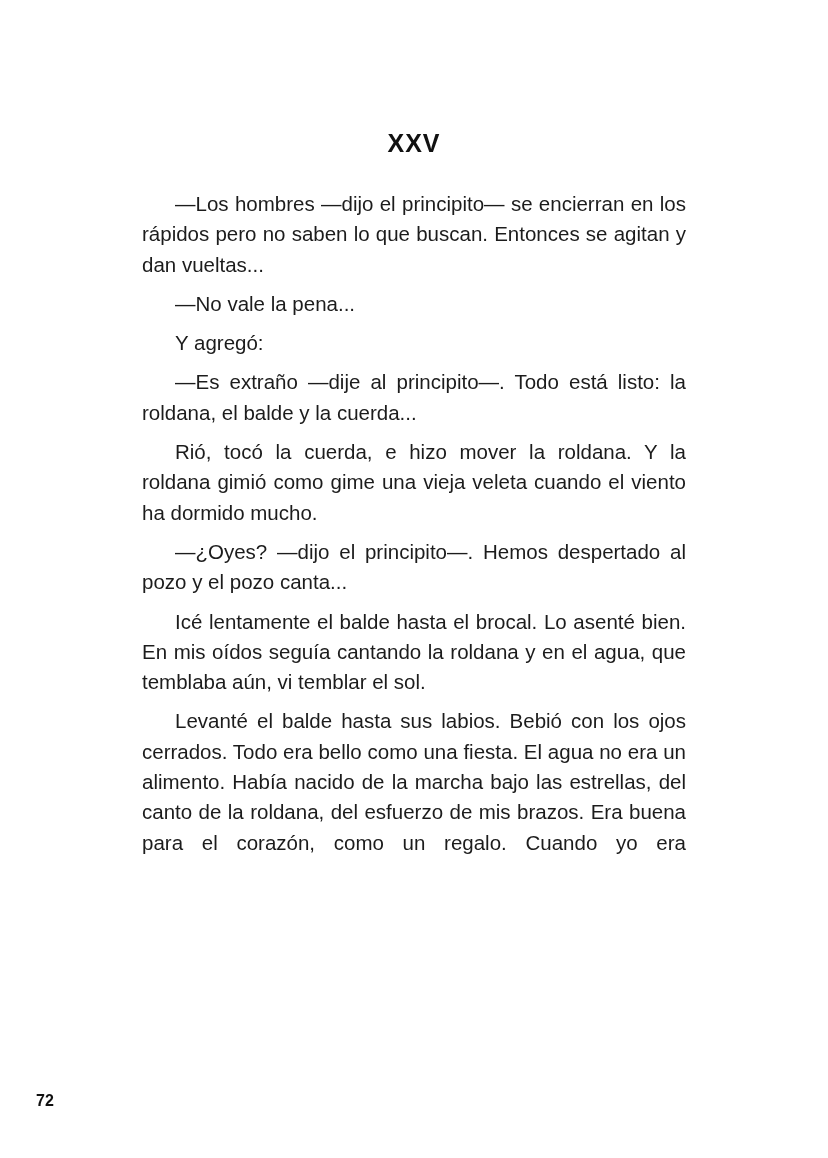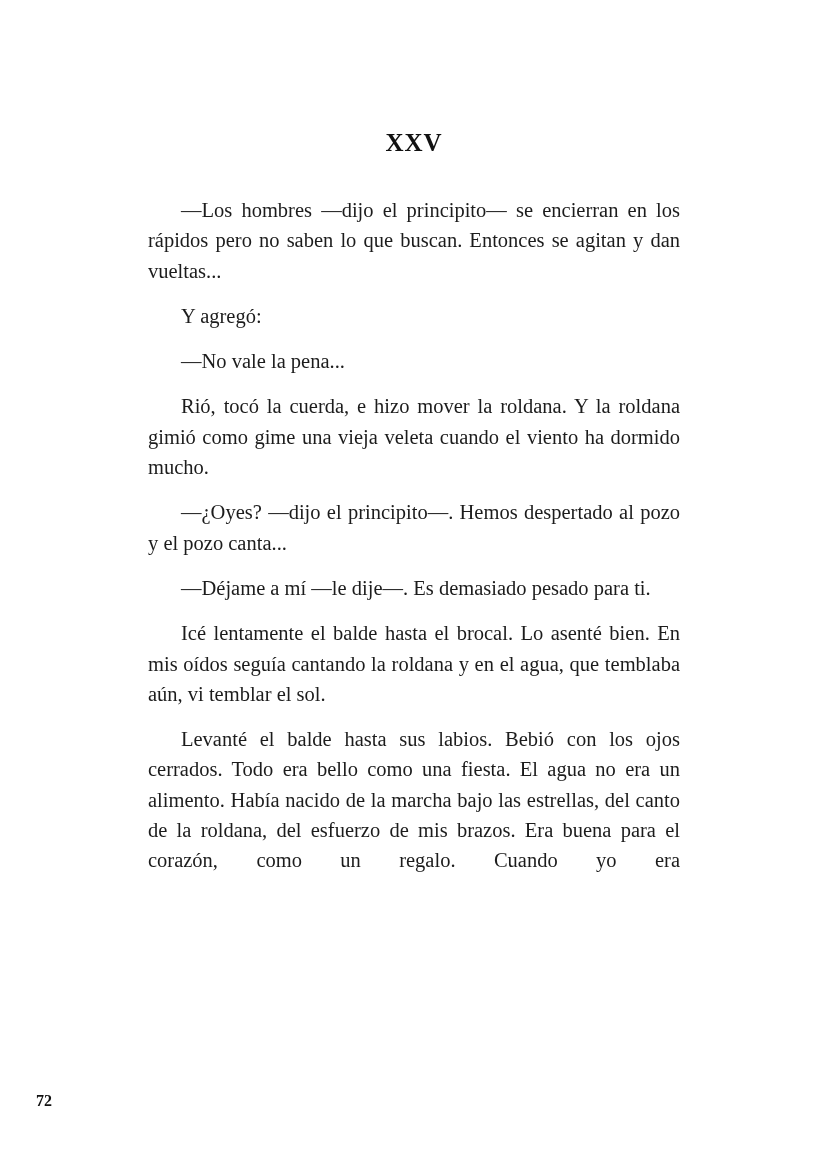--- a/index.html
+++ b/index.html
@@ -14,21 +14,20 @@
       overflow: hidden;
       font-family: "Liberation Sans", "DejaVu Sans", sans-serif;
       color: #1a1a1a;
     }
     .page {
       position: absolute;
       left: 0; top: 0;
       width: 828px;
       height: 1158px;
       background: #ffffff;
-      font-family: Liberation Serif, serif;
     }
     .chapter-title {
       position: absolute;
       top: 126px;
       left: 0;
       width: 828px;
       text-align: center;
       font-size: 25px;
       font-weight: bold;
       letter-spacing: 1px;
@@ -38,21 +37,21 @@
     .body-text {
       position: absolute;
       top: 180px;
       left: 133px;
       width: 562px;
       font-size: 20.5px;
       line-height: 30.3px;
       color: #1c1c1c;
     }
     .para {
-      margin: 15px;
+      margin: 9px;
       text-indent: 33px;
       text-align: justify;
     }
     .para.last-line-justified {
       text-align-last: justify;
     }
     .page-number {
       position: absolute;
       top: 1092px;
       left: 0;
@@ -64,23 +63,23 @@
     }
   </style>
 </head>
 <body>
 
 <div class="page">
   <div class="chapter-title">XXV</div>
 
   <div class="body-text">
     <p class="para">—Los hombres —dijo el principito— se encierran en los rápidos pero no saben lo que buscan. Entonces se agitan y dan vueltas...</p>
+    <p class="para">—No vale la pena...</p>
     <p class="para">Y agregó:</p>
-    <p class="para">—No vale la pena...</p>
+    <p class="para">—Es extraño —dije al principito—. Todo está listo: la roldana, el balde y la cuerda...</p>
     <p class="para">Rió, tocó la cuerda, e hizo mover la roldana. Y la roldana gimió como gime una vieja veleta cuando el viento ha dormido mucho.</p>
     <p class="para">—¿Oyes? —dijo el principito—. Hemos despertado al pozo y el pozo canta...</p>
-    <p class="para">—Déjame a mí —le dije—. Es demasiado pesado para ti.</p>
     <p class="para">Icé lentamente el balde hasta el brocal. Lo asenté bien. En mis oídos seguía cantando la roldana y en el agua, que temblaba aún, vi temblar el sol.</p>
     <p class="para last-line-justified">Levanté el balde hasta sus labios. Bebió con los ojos cerrados. Todo era bello como una fiesta. El agua no era un alimento. Había nacido de la marcha bajo las estrellas, del canto de la roldana, del esfuerzo de mis brazos. Era buena para el corazón, como un regalo. Cuando yo era</p>
   </div>
 
   <div class="page-number">72</div>
 </div>
 
 </body></html>

